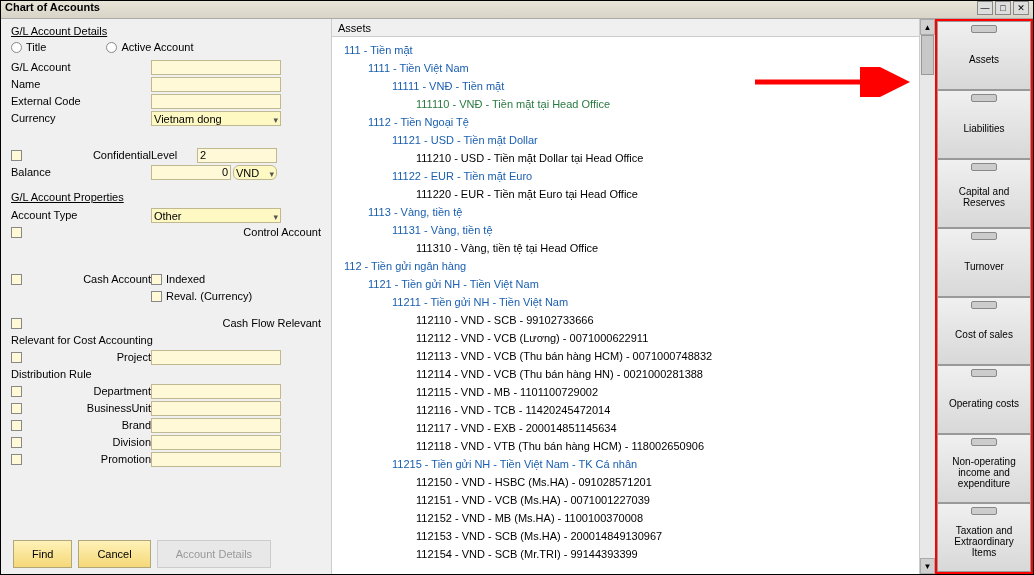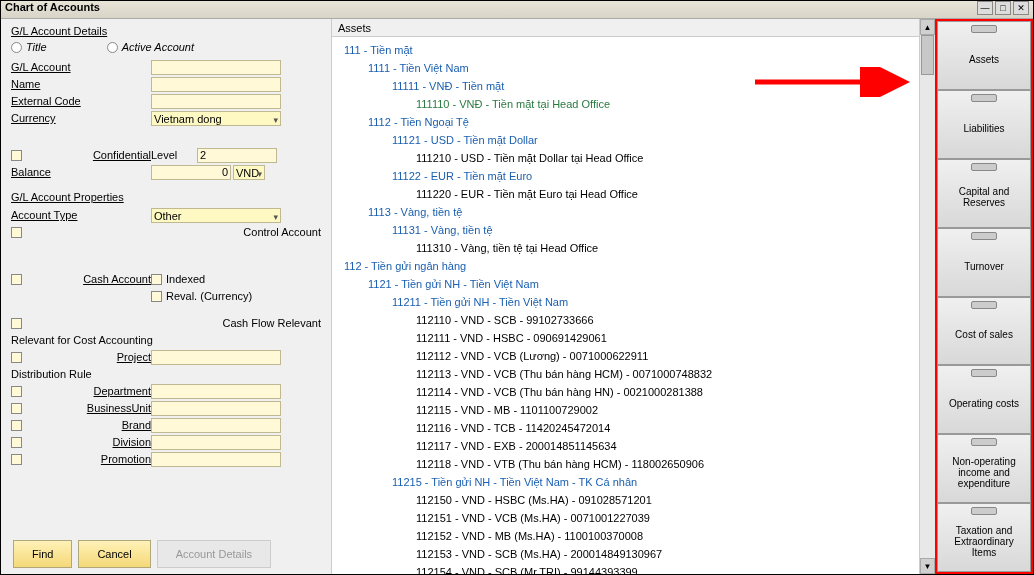--- a/index.html
+++ b/index.html
@@ -6,31 +6,31 @@
 body { font-family: Tahoma, Arial, sans-serif; font-size: 11px; background: #fff; color: #000; }
 .window { width: 1034px; height: 575px; border: 1px solid #000; position: relative; background: #f0f0f0; }
 .titlebar { height: 18px; background: linear-gradient(#e8e4d8, #d8d4c8); display: flex; align-items: flex-start; padding: 0 4px; border-bottom: 1px solid #aaa; }
 .titlebar-text { font-weight: bold; flex: 1; }
 .winbtn { width: 16px; height: 14px; border: 1px solid #888; background: #ddd; margin-left: 2px; display: flex; align-items: center; justify-content: center; font-size: 9px; cursor: pointer; }
 .content { display: flex; height: calc(100% - 18px); }
 .left-panel { width: 330px; padding: 6px 10px; background: #f0f0f0; }
 .right-panel { flex: 1; display: flex; border-left: 1px solid #ccc; position: relative; }
 .section-header { text-decoration: underline; margin-bottom: 4px; }
 .form-row { display: flex; align-items: center; height: 16px; margin-bottom: 1px; }
-.form-label { width: 140px; text-decoration: underline; }
+.form-label { width: 140px; }
 .radio-row { display: flex; gap: 60px; margin-bottom: 6px; }
-.radio-item { display: flex; align-items: center; gap: 4px; font-style: italic; }
+.radio-item { display: flex; align-items: center; gap: 4px; }
 .radio-circle { width: 11px; height: 11px; border: 1px solid #888; border-radius: 50%; background: #fff; }
 .ti { height: 15px; border: 1px solid #c0b890; background: #fff9d8; padding: 0 2px; font-size: 11px; }
 .ti.w130 { width: 130px; }
 .ti.w80 { width: 80px; }
 .sel { height: 15px; border: 1px solid #c0b890; background: #fef9c3; font-size: 11px; padding: 0 16px 0 2px; position: relative; display: inline-flex; align-items: flex-end; }
 .sel::after { content: "▾"; position: absolute; right: 2px; font-size: 9px; color: #555; }
 .sel.w130 { width: 130px; }
-.sel.w50 { width: 32px; }
+.sel.w50 { width: 44px; border-radius: 6px; }
 .chk { display: flex; align-items: center; gap: 4px; justify-content: space-between; }
 .chk-box { width: 11px; height: 11px; border: 1px solid #888; background: #fff9d8; }
 .gap { height: 10px; }
 .bottom-buttons { position: absolute; bottom: 6px; left: 12px; display: flex; gap: 6px; }
 .btn { height: 28px; padding: 0 18px; border: 1px solid #b0a878; background: linear-gradient(#fff2b8, #f5d878); font-size: 11px; cursor: pointer; display: flex; align-items: center; }
 .btn.disabled { background: #e8e8e8; color: #999; border-color: #ccc; cursor: default; }
 .tree-area { flex: 1; background: #fff; display: flex; flex-direction: column; }
 .tree-title-bar { height: 18px; background: #f0f0f0; border-bottom: 1px solid #ccc; display: flex; align-items: center; padding: 0 6px; }
 .tree-body { flex: 1; overflow: hidden; padding: 4px 0; }
 .tree-row { padding: 1px 0; line-height: 16px; white-space: nowrap; }
@@ -228,21 +228,20 @@
             <div class="tree-row black ind3">111210 - USD - Tiền mặt Dollar tại Head Office</div>
             <div class="tree-row blue ind2">11122 - EUR - Tiền mặt Euro</div>
             <div class="tree-row black ind3">111220 - EUR - Tiền mặt Euro tại Head Office</div>
             <div class="tree-row blue ind1">1113 - Vàng, tiền tệ</div>
             <div class="tree-row blue ind2">11131 - Vàng, tiền tệ</div>
             <div class="tree-row black ind3">111310 - Vàng, tiền tệ tại Head Office</div>
             <div class="tree-row blue ind0">112 - Tiền gửi ngân hàng</div>
             <div class="tree-row blue ind1">1121 - Tiền gửi NH - Tiền Việt Nam</div>
             <div class="tree-row blue ind2">11211 - Tiền gửi NH - Tiền Việt Nam</div>
             <div class="tree-row black ind3">112110 - VND - SCB - 99102733666</div>
-            <div class="tree-row black ind3">112111 - VND - HSBC - 090691429061</div>
             <div class="tree-row black ind3">112112 - VND - VCB (Lương) - 0071000622911</div>
             <div class="tree-row black ind3">112113 - VND - VCB (Thu bán hàng HCM) - 0071000748832</div>
             <div class="tree-row black ind3">112114 - VND - VCB (Thu bán hàng HN) - 0021000281388</div>
             <div class="tree-row black ind3">112115 - VND - MB - 1101100729002</div>
             <div class="tree-row black ind3">112116 - VND - TCB - 11420245472014</div>
             <div class="tree-row black ind3">112117 - VND - EXB - 200014851145634</div>
             <div class="tree-row black ind3">112118 - VND - VTB (Thu bán hàng HCM) - 118002650906</div>
             <div class="tree-row blue ind2">11215 - Tiền gửi NH - Tiền Việt Nam - TK Cá nhân</div>
             <div class="tree-row black ind3">112150 - VND - HSBC (Ms.HA) - 091028571201</div>
             <div class="tree-row black ind3">112151 - VND - VCB (Ms.HA) - 0071001227039</div>

